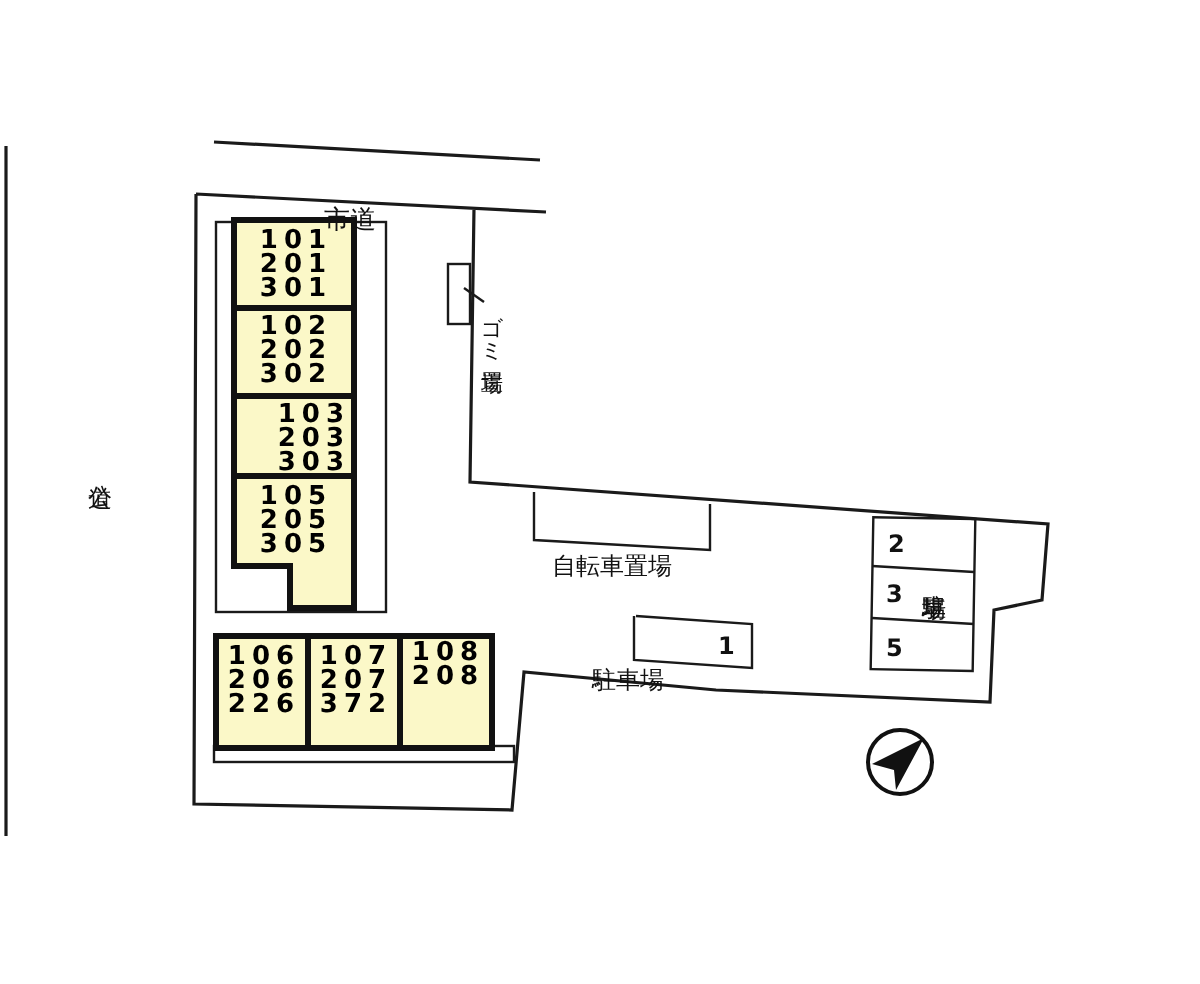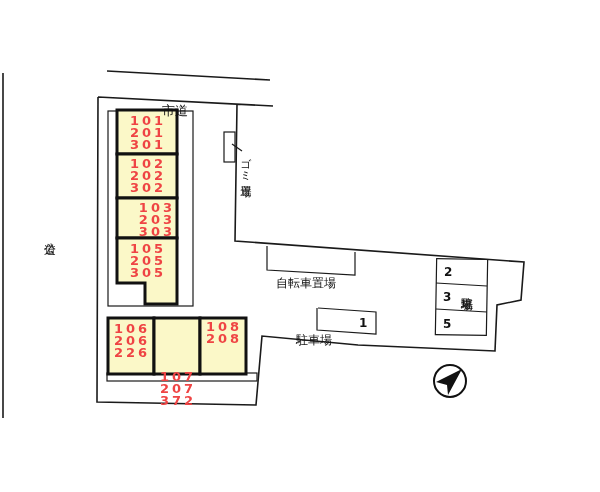--- a/index.html
+++ b/index.html
@@ -6,21 +6,21 @@
   body { width: 600px; height: 492px; position: relative; overflow: hidden;
          font-family: "DejaVu Sans", sans-serif; }
   svg { position: absolute; left: 0; top: 0; }
   .ln { stroke: #1a1a1a; stroke-width: 1.6; fill: none; }
   .thin { stroke: #1a1a1a; stroke-width: 1.2; fill: none; }
   .bld { fill: #fbf8c8; stroke: #111; stroke-width: 3; }
   .lbl { position: absolute; color: #111; font-size: 12px; line-height: 1; white-space: nowrap; margin-top: 20px; }
   .vtext { writing-mode: vertical-rl; text-orientation: upright; letter-spacing: 1px; }
   .unit { position: absolute; display: flex; flex-direction: column; align-items: center;
           font-family: "DejaVu Sans", sans-serif; font-weight: bold; font-size: 13px;
-          letter-spacing: 3px; line-height: 12px; color: #ef4444; }
+          letter-spacing: 3px; line-height: 12px; color: #000000; }
   .num { position: absolute; font-weight: bold; font-size: 12px; color: #111; }
 </style>
 </head>
 <body>
 
 <svg width="600" height="492" viewBox="0 0 600 492">
 
   <line class="ln" x1="3" y1="73" x2="3" y2="418"></line>
 
   <line class="ln" x1="107" y1="71" x2="270" y2="80"></line>
@@ -86,21 +86,21 @@
 <div class="unit" style="left:121px;top:243px;width:54px;">
   <span>105</span>
   <span>205</span>
   <span>305</span>
 </div>
 <div class="unit" style="left:110px;top:323px;width:44px;">
   <span>106</span>
   <span>206</span>
   <span>226</span>
 </div>
-<div class="unit" style="left:156px;top:323px;width:44px;margin-top:48px;">
+<div class="unit" style="left:156px;top:323px;width:44px;">
   <span>107</span>
   <span>207</span>
   <span>372</span>
 </div>
 <div class="unit" style="left:202px;top:321px;width:44px;">
   <span>108</span>
   <span>208</span>
 </div>
 
 </body></html>

